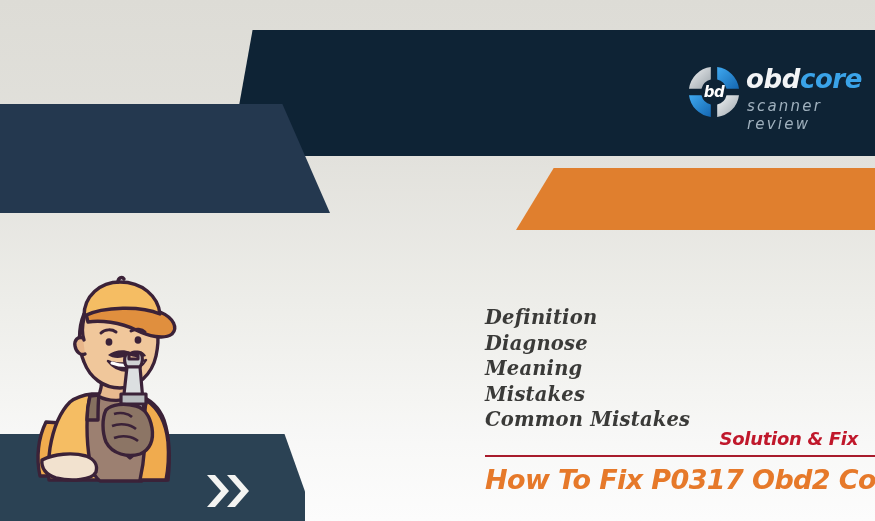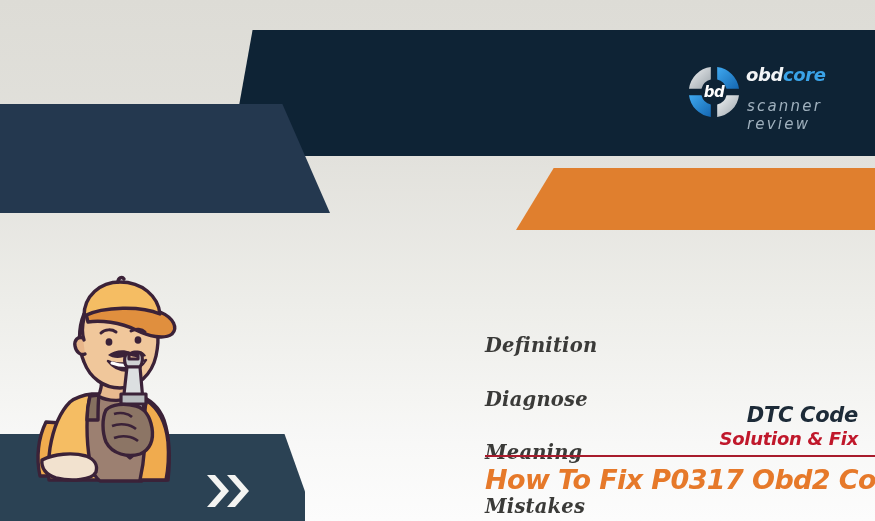--- a/index.html
+++ b/index.html
@@ -48,21 +48,21 @@
   #logo{position:absolute;left:686px;top:62px;width:172px;height:62px;}
   #logo-mark{position:absolute;left:0;top:2px;width:56px;height:56px;}
   #logo-bd{
     position:absolute;left:0;top:2px;width:56px;height:56px;
     display:flex;align-items:center;justify-content:center;
     color:#ffffff;font-size:15px;font-weight:700;letter-spacing:-0.5px;
     font-family:"DejaVu Sans", sans-serif;
   }
   #logo-word{
     position:absolute;left:60px;top:4px;
-    font-size:18px;font-weight:700;letter-spacing:-0.4px;line-height:1;
+    font-size:26px;font-weight:700;letter-spacing:-0.4px;line-height:1;
     font-family:"DejaVu Sans", sans-serif;
   }
   #logo-word .w1{color:#f2f4f6;}
   #logo-word .w2{color:#3aa3e8;}
   #logo-tag{
     position:absolute;left:61px;top:35px;
     font-size:15px;color:#9fb0bd;letter-spacing:2.2px;
     font-family:"DejaVu Sans", sans-serif;
   }
 
@@ -74,21 +74,20 @@
     position:absolute;left:485px;top:305px;width:330px;
   }
   #topics .topic{
     font-family:"DejaVu Serif", serif;
     font-weight:700;
     font-size:19.5px;
     line-height:25.5px;
     color:#3a3a38;
     letter-spacing:0.2px;
     white-space:nowrap;
-    margin-top:28px;
   }
 
   
   #dtc-code{
     position:absolute;right:17px;top:403px;
     font-size:21px;font-weight:700;color:#1d2b38;
     font-family:"DejaVu Sans", sans-serif;
     letter-spacing:-0.3px;white-space:nowrap;
   }
   #solution-fix{
@@ -204,20 +203,20 @@
     </g>
 
     <path d="M14 198 C26 192 44 190 58 194 C66 197 70 203 68 210 C64 218 44 220 28 216 C18 213 13 206 14 198 Z" fill="#f2e2cf" stroke="#3b2238" stroke-width="3.4" stroke-linejoin="round"></path>
   </svg>
 
   <div id="topics">
     <div class="topic">Definition</div>
     <div class="topic">Diagnose</div>
     <div class="topic">Meaning</div>
     <div class="topic">Mistakes</div>
+    <div class="topic">Common  Mistakes</div>
   </div>
 
-  <div id="dtc-code">DTC Code</div>
   <div id="solution-fix">Solution &amp; Fix</div>
   <div id="rule"></div>
   <div id="headline">How To Fix P0317 Obd2 Codes</div>
 
 </div>
 
 </body></html>

